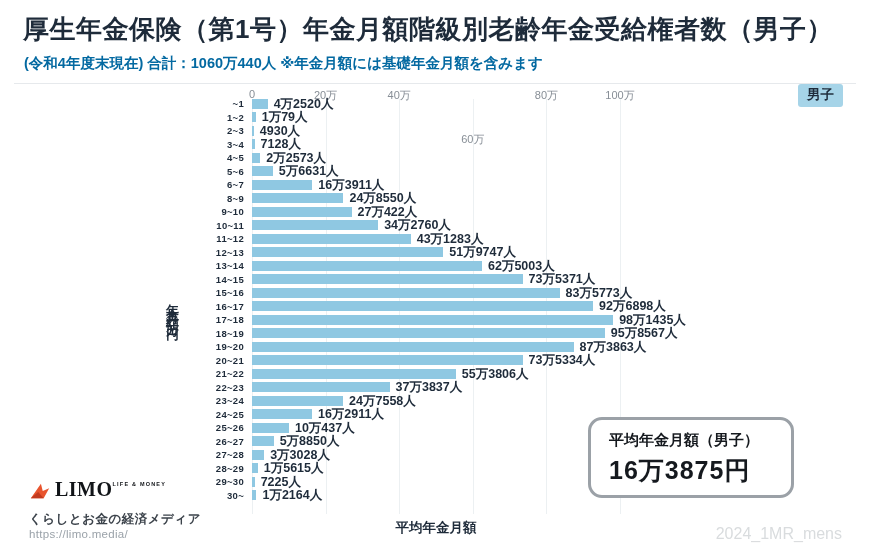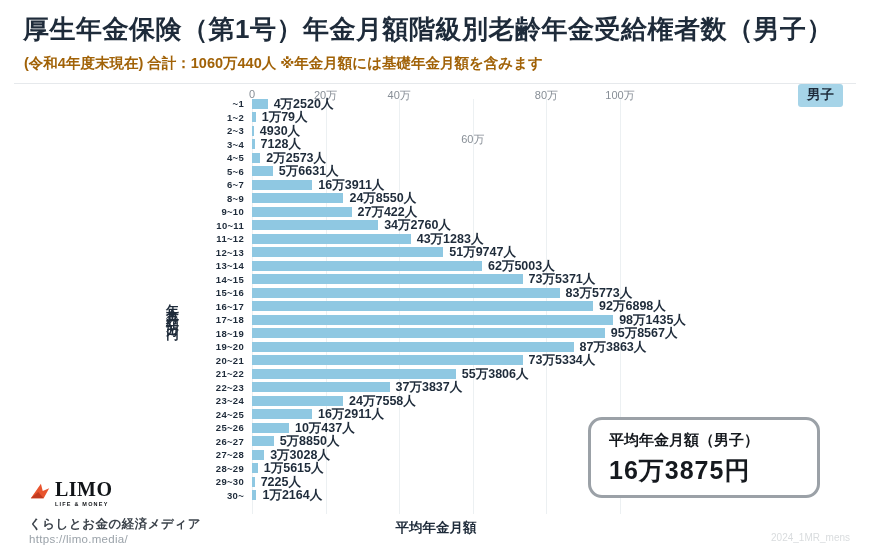--- a/index.html
+++ b/index.html
@@ -9,21 +9,21 @@
     position:relative; width:870px; height:551px; background:#ffffff;
     overflow:hidden; color:#1e2b3a;
   }
   
   .title {
     position:absolute; left:23px; top:12px; font-size:26px; font-weight:bold;
     color:#1e2b3a; letter-spacing:0.5px; white-space:nowrap;
   }
   .subtitle {
     position:absolute; left:24px; top:54px; font-size:14.5px; font-weight:600;
-    color:#a16207; white-space:nowrap;
+    color:#0369a1; white-space:nowrap;
   }
   .divider {
     position:absolute; left:14px; right:14px; top:83px; height:1px; background:#e6e9ec;
   }
   .badge {
     position:absolute; right:27px; top:84px; background:#a6d4e8; color:#1e2b3a;
     font-size:13.5px; font-weight:600; padding:2px 9px 3px 9px; border-radius:3px;
   }
   
   .x-ticks { position:absolute; left:252px; top:88px; width:368px; height:12px; }
@@ -49,37 +49,37 @@
     align-items:center; justify-content:center;
     writing-mode:vertical-rl; font-size:13px; font-weight:600; color:#1e2b3a;
     letter-spacing:4px;
   }
   .x-label {
     position:absolute; left:252px; top:519px; width:368px; text-align:center;
     font-size:13.5px; font-weight:bold; color:#1e2b3a;
   }
   
   .avg-box {
-    position:absolute; left:588px; top:417px; width:232px; height:81px;
+    position:absolute; left:588px; top:417px; width:206px; height:81px;
     background:#ffffff; border:3px solid #9ba1a7; border-radius:14px;
     padding:11px 0 0 18px;
   }
   .avg-title { font-size:15px; font-weight:bold; color:#15191e; white-space:nowrap; }
   .avg-value { font-size:25px; font-weight:bold; color:#15191e; margin-top:4px; letter-spacing:1px; }
   
   .logo-wrap { position:absolute; left:29px; top:479px; }
   .logo-row { display:flex; align-items:flex-start; }
   .logo-mark { width:22px; height:22px; margin-right:4px; margin-top:1px; }
-  .logo-text-col { display:flex; flex-direction:column; }
+  .logo-text-col { display:flex; flex-direction:row; }
   .logo-limo { font-family:"Liberation Serif","DejaVu Serif",serif; font-size:20px; font-weight:bold; color:#111418; line-height:1; letter-spacing:0.5px; }
   .logo-sub { font-size:5.5px; font-weight:bold; color:#111418; letter-spacing:1.2px; margin-top:2px; }
   .tagline { margin-top:9px; font-size:12.5px; font-weight:bold; color:#3c434b; letter-spacing:0.5px; }
   .site-url { font-size:11.5px; color:#9aa2a9; letter-spacing:0.3px; }
   .watermark {
-    position:absolute; right:20px; bottom:8px; font-size:10px; color:#d9dcde;
+    position:absolute; right:28px; bottom:8px; font-size:16px; color:#d9dcde;
   }
 </style>
 </head>
 <body>
 
 <div class="page">
 
   <div class="title">厚生年金保険（第1号）年金月額階級別老齢年金受給権者数（男子）</div>
   <div class="subtitle">(令和4年度末現在) 合計：1060万440人 ※年金月額には基礎年金月額を含みます</div>
   <div class="divider"></div>

